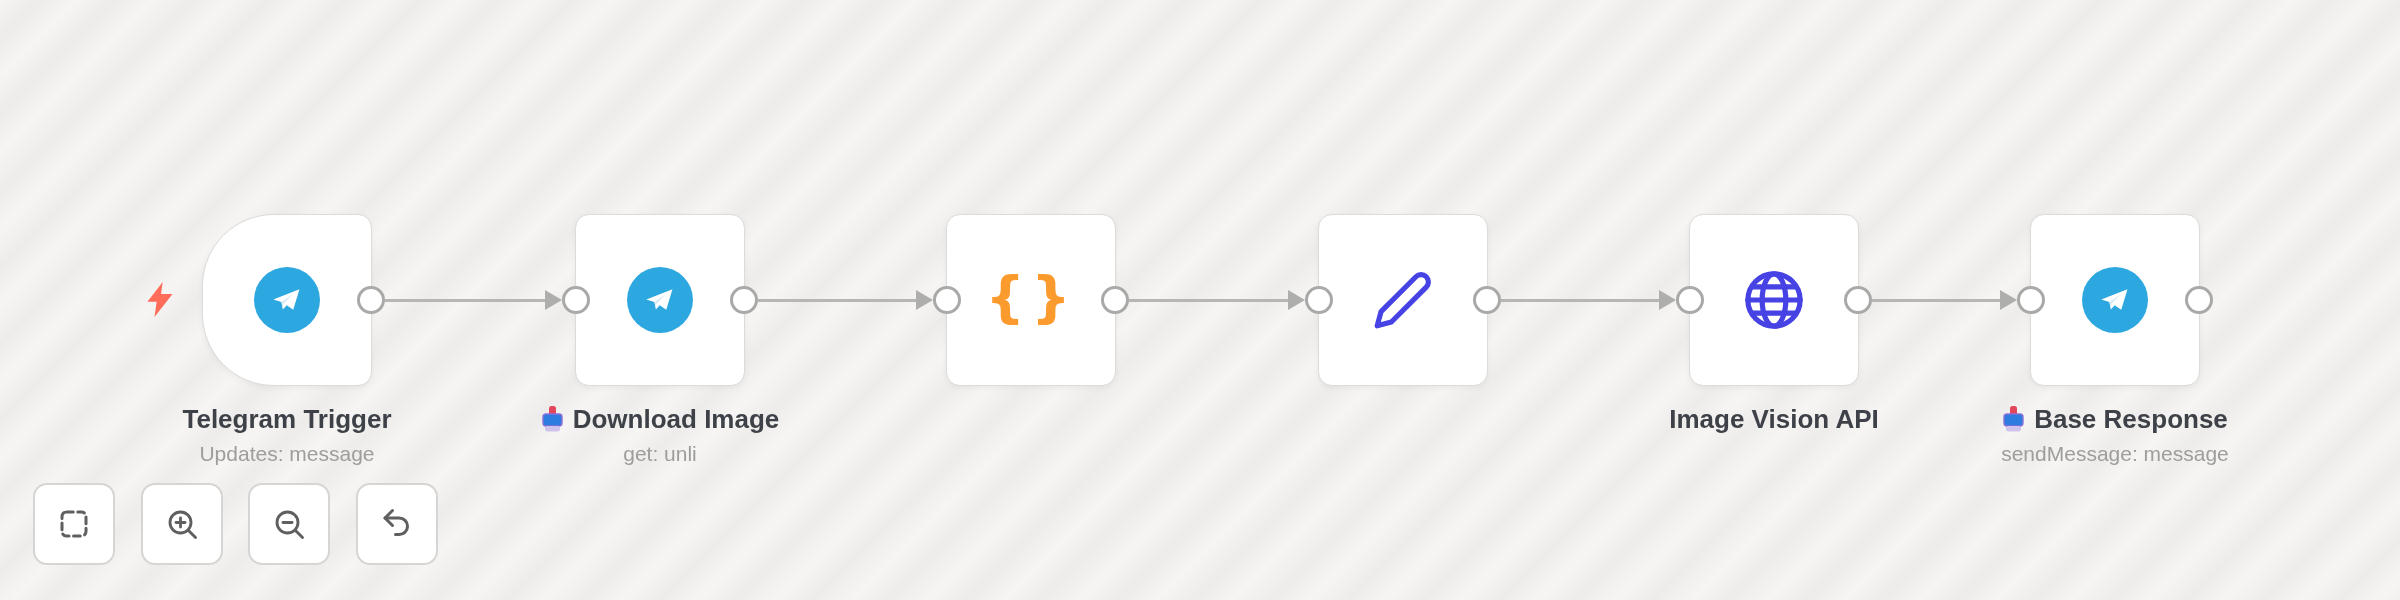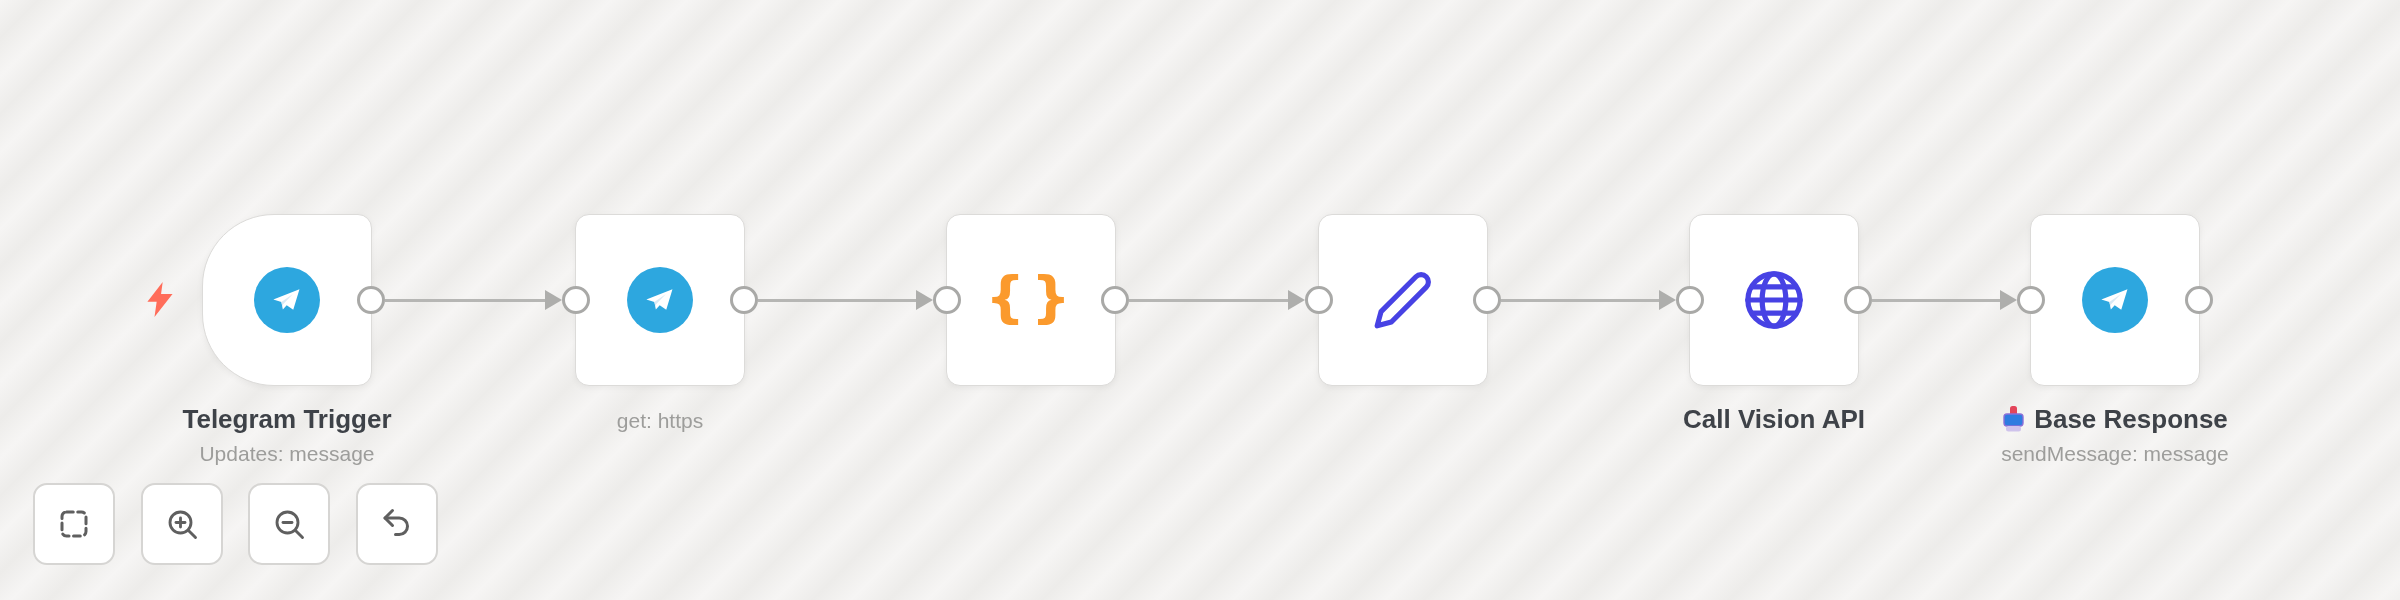--- a/index.html
+++ b/index.html
@@ -77,21 +77,29 @@
     <span class="tg-circle">
       <svg width="38" height="38" viewBox="0 0 64 64">
         <path fill="#ffffff" d="M53 14 L9 31 L22.5 35.5 L25 48 L31.5 41 L42.5 48.5 Z"></path>
         <path fill="#d9e9f4" d="M22.5 35.5 L42 22 L25 39.5 L25 45 Z"></path>
       </svg>
     </span>
     <span class="port in"></span>
     <span class="port out"></span>
   </div>
   <div class="label" style="left:360px">
-    <div class="subtitle">get: https</div>
+    <div class="name-row">
+      <svg width="23" height="27" viewBox="0 0 23 27">
+        <rect x="8" y="0" width="7" height="14" rx="2.5" fill="#e3455a"></rect>
+        <rect x="2" y="8" width="19" height="12" rx="3" fill="#2e7ce0" stroke="#8a6fd8" stroke-width="1.4"></rect>
+        <rect x="4" y="20" width="15" height="5.5" rx="2.5" fill="#cfc3ec"></rect>
+      </svg>
+      <span>Download Image</span>
+    </div>
+    <div class="subtitle">get: unli</div>
   </div>
 
   <div>
     <div class="conn-line" style="left:758px;width:161px"></div>
     <div class="conn-arrow" style="left:916px"></div>
   </div>
 
   <div class="node" style="left:946px">
     <span class="braces">{}</span>
     <span class="port in"></span>
@@ -121,21 +129,21 @@
       <circle cx="12" cy="12" r="9.5"></circle>
       <ellipse cx="12" cy="12" rx="4.3" ry="9.5"></ellipse>
       <line x1="2.5" y1="12" x2="21.5" y2="12"></line>
       <line x1="4.1" y1="7.2" x2="19.9" y2="7.2"></line>
       <line x1="4.1" y1="16.8" x2="19.9" y2="16.8"></line>
     </svg>
     <span class="port in"></span>
     <span class="port out"></span>
   </div>
   <div class="label" style="left:1474px">
-    <div class="name-row">Call Vision API</div>
+    <div class="name-row">Image Vision API</div>
   </div>
 
   <div>
     <div class="conn-line" style="left:1872px;width:131px"></div>
     <div class="conn-arrow" style="left:2000px"></div>
   </div>
 
   <div class="node" style="left:2030px">
     <span class="tg-circle">
       <svg width="38" height="38" viewBox="0 0 64 64">

